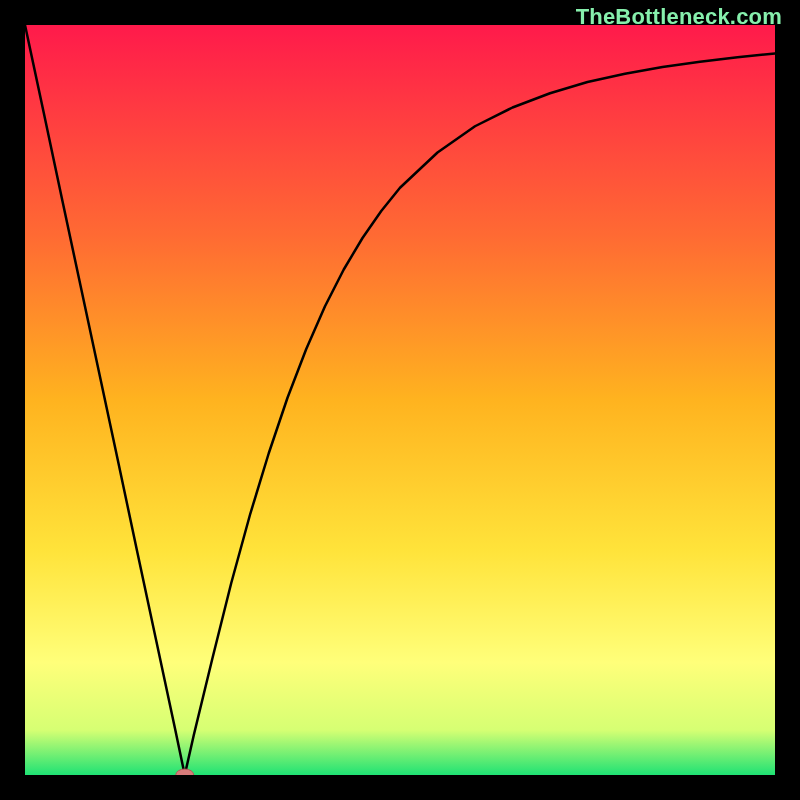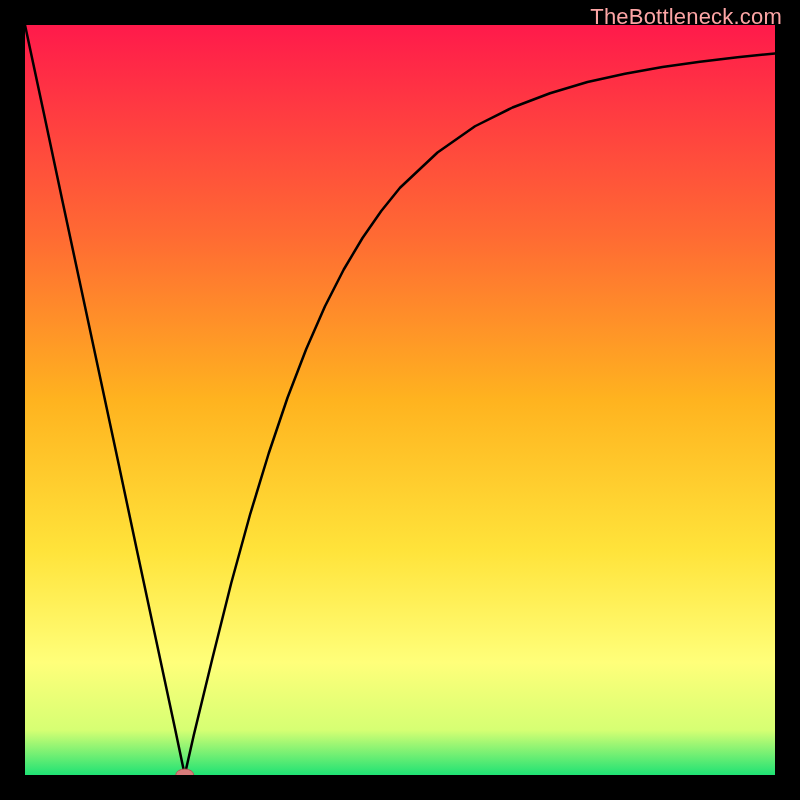--- a/index.html
+++ b/index.html
@@ -14,23 +14,24 @@
     width: 800px;
     height: 800px;
     background: #000;
   }
   .watermark {
     position: absolute;
     top: 4px;
     right: 18px;
     font-family: Arial, Helvetica, sans-serif;
     font-size: 22px;
-    color: #fca5a5;
+    color: #86efac;
     letter-spacing: 0.2px;
     z-index: 3;
+    font-weight: bold;
   }
   .plot {
     position: absolute;
     left: 25px;
     top: 25px;
     width: 750px;
     height: 750px;
   }
   .plot svg {
     display: block;

